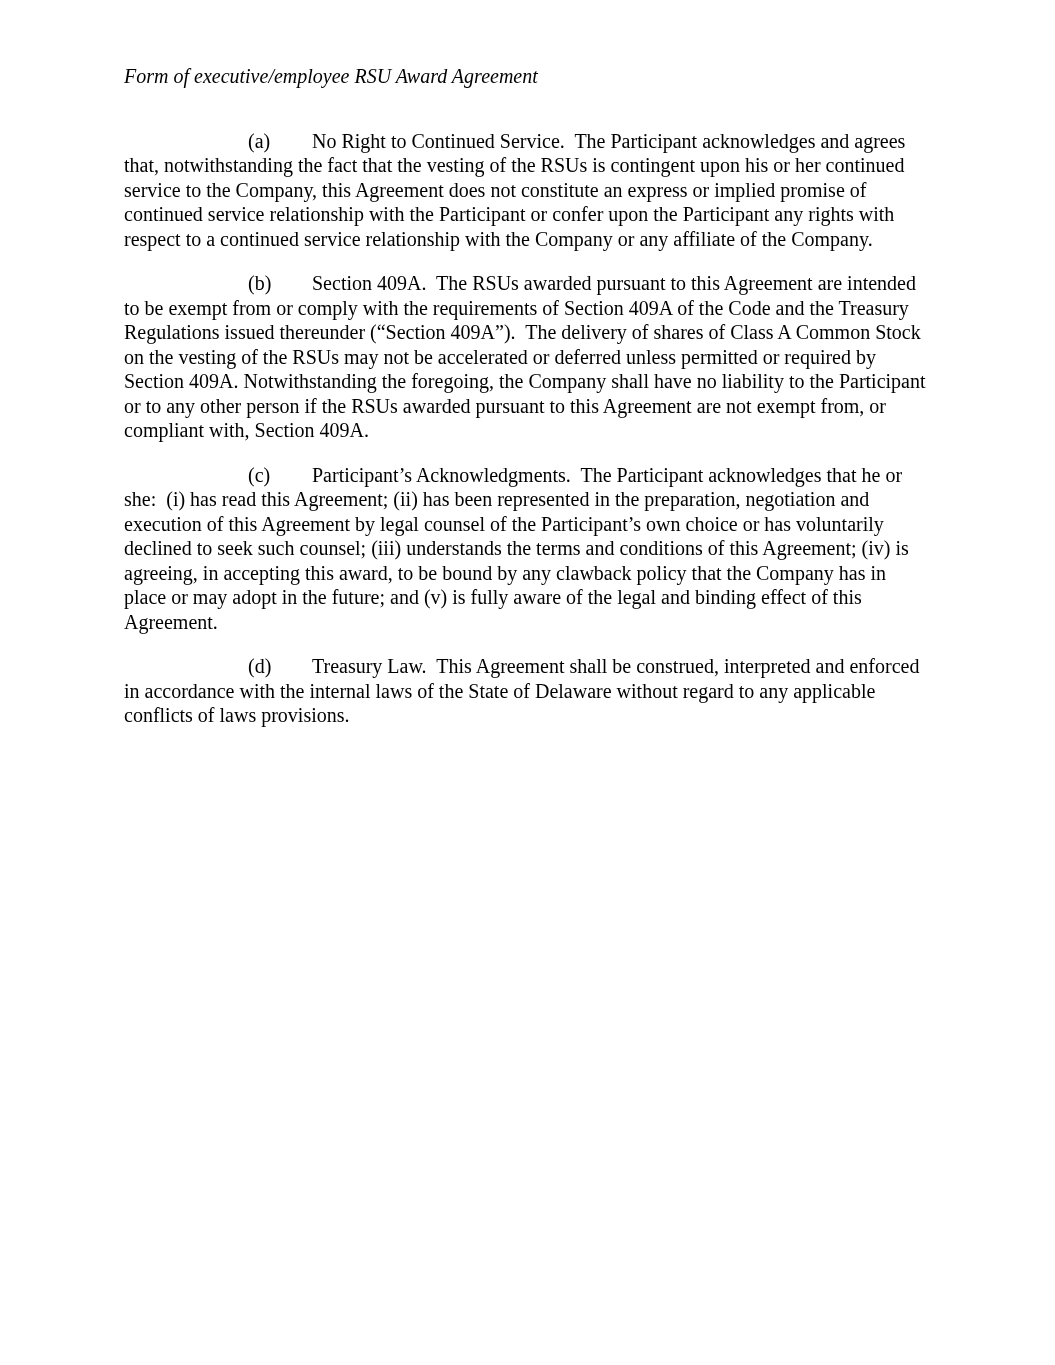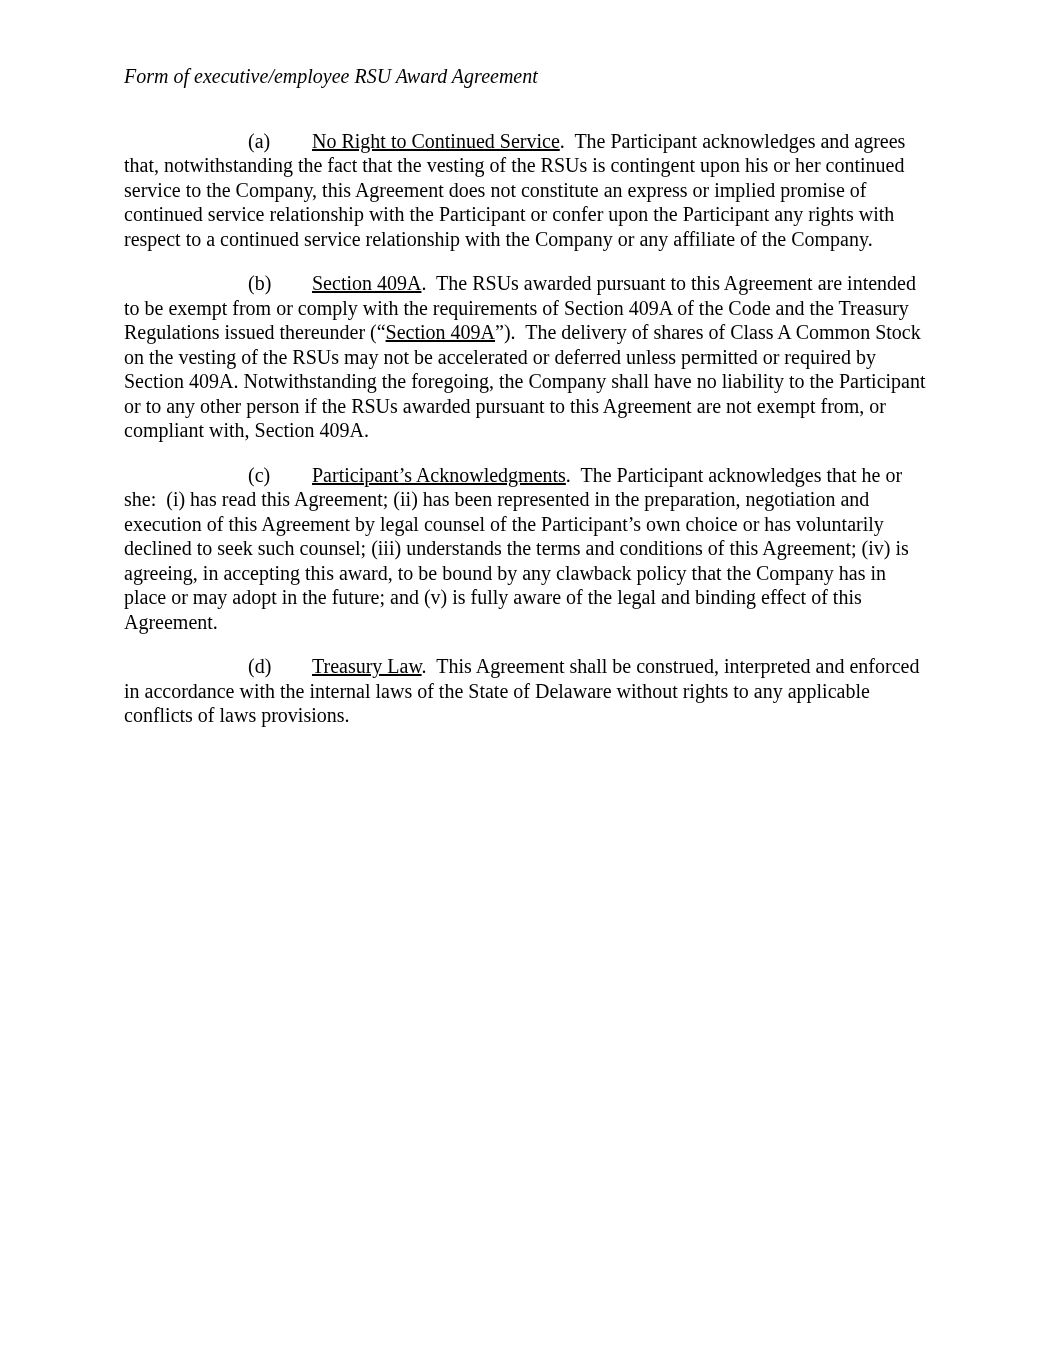--- a/index.html
+++ b/index.html
@@ -29,29 +29,28 @@
     text-indent: 124px;
     text-align: left;
     white-space: pre-wrap;
   }
   .item-label {
     display: inline-block;
     width: 64px;
     text-indent: 0;
   }
   .u {
-    text-decoration: underline;
   }
 </style>
 </head>
 <body>
 
 <div class="page">
   <p class="doc-header">Form of executive/employee RSU Award Agreement</p>
 
   <p class="para"><span class="item-label">(a)</span><span class="u">No Right to Continued Service</span><span>.  The Participant acknowledges and agrees that, notwithstanding the fact that the vesting of the RSUs is contingent upon his or her continued service to the Company, this Agreement does not constitute an express or implied promise of continued service relationship with the Participant or confer upon the Participant any rights with respect to a continued service relationship with the Company or any affiliate of the Company.</span></p>
 
   <p class="para"><span class="item-label">(b)</span><span class="u">Section 409A</span><span>.  The RSUs awarded pursuant to this Agreement are intended to be exempt from or comply with the requirements of Section 409A of the Code and the Treasury Regulations issued thereunder (“</span><span class="u">Section 409A</span><span>”).  The delivery of shares of Class A Common Stock on the vesting of the RSUs may not be accelerated or deferred unless permitted or required by Section 409A. Notwithstanding the foregoing, the Company shall have no liability to the Participant or to any other person if the RSUs awarded pursuant to this Agreement are not exempt from, or compliant with, Section 409A.</span></p>
 
   <p class="para"><span class="item-label">(c)</span><span class="u">Participant’s Acknowledgments</span><span>.  The Participant acknowledges that he or she:  (i) has read this Agreement; (ii) has been represented in the preparation, negotiation and execution of this Agreement by legal counsel of the Participant’s own choice or has voluntarily declined to seek such counsel; (iii) understands the terms and conditions of this Agreement; (iv) is agreeing, in accepting this award, to be bound by any clawback policy that the Company has in place or may adopt in the future; and (v) is fully aware of the legal and binding effect of this Agreement.</span></p>
 
-  <p class="para"><span class="item-label">(d)</span><span class="u">Treasury Law</span><span>.  This Agreement shall be construed, interpreted and enforced in accordance with the internal laws of the State of Delaware without rights to any applicable conflicts of laws provisions.</span></p>
+  <p class="para"><span class="item-label">(d)</span><span class="u">Treasury Law</span><span>.  This Agreement shall be construed, interpreted and enforced in accordance with the internal laws of the State of Delaware without regard to any applicable conflicts of laws provisions.</span></p>
 </div>
 
 </body></html>

